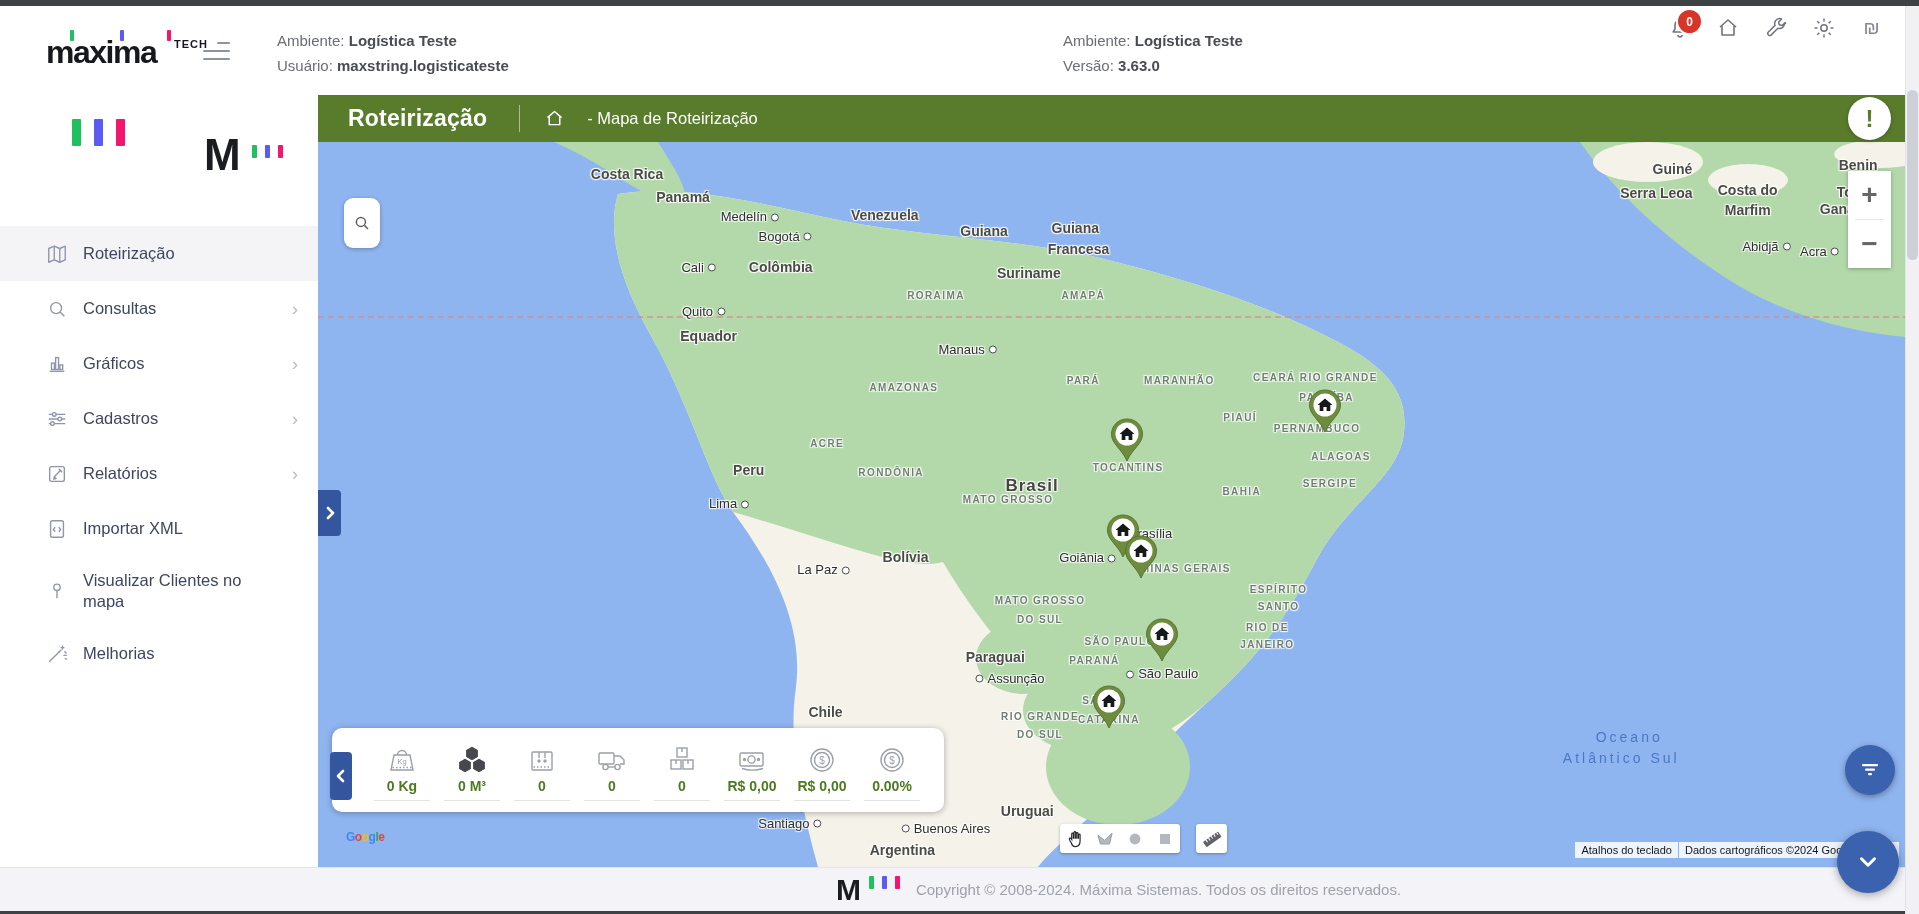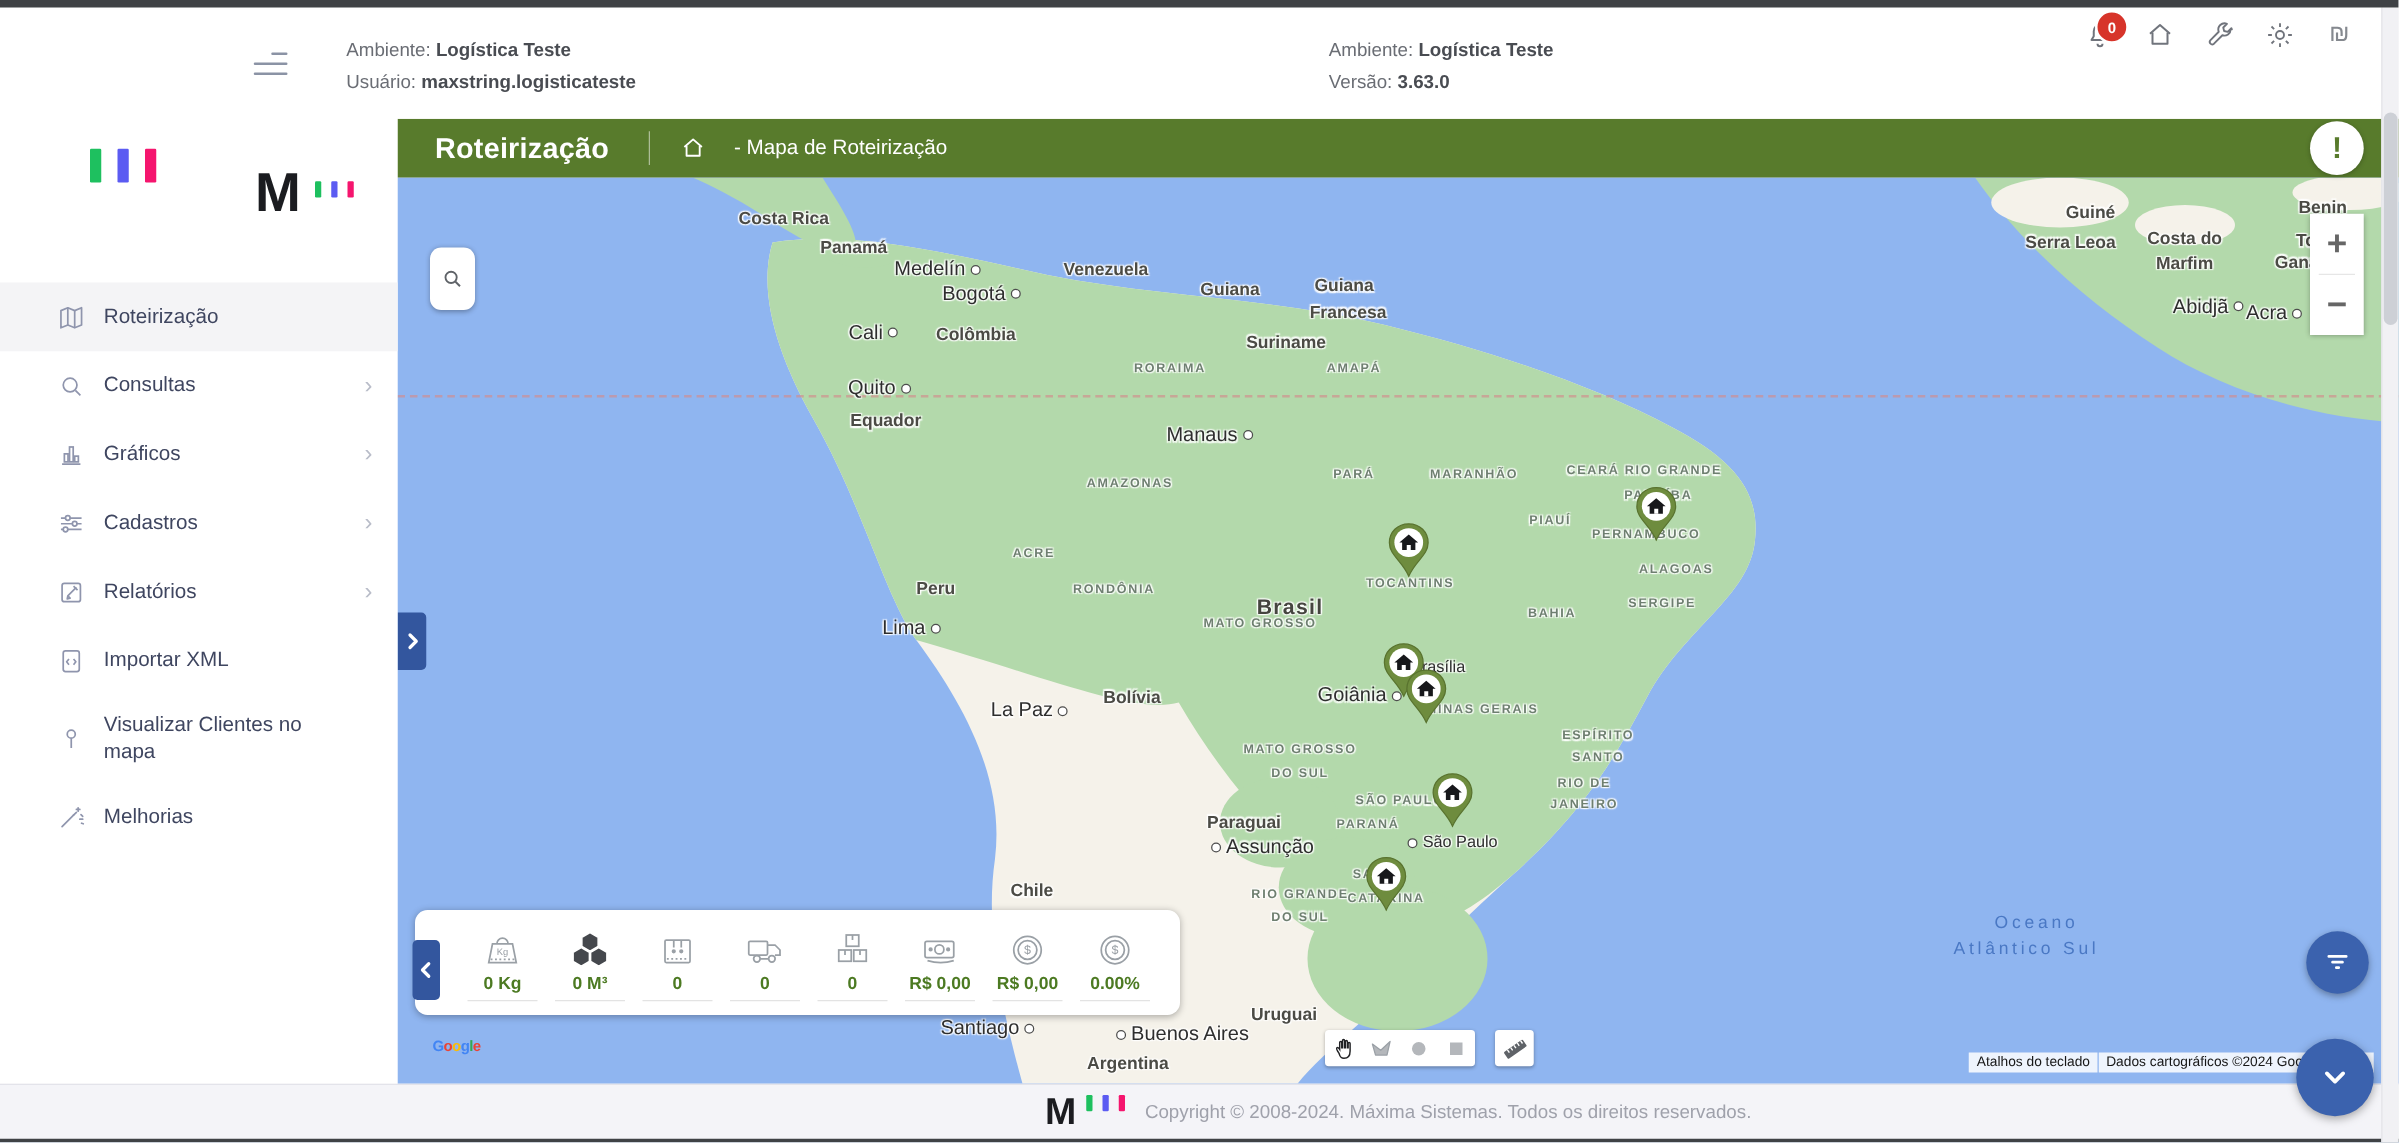--- a/index.html
+++ b/index.html
@@ -51,21 +51,21 @@
   .alert-btn{position:absolute;right:28px;top:2px;width:43px;height:43px;border-radius:50%;background:#fff;color:#587b2c;font-size:24px;font-weight:900;display:flex;align-items:center;justify-content:center;box-shadow:0 1px 4px rgba(0,0,0,.25);cursor:pointer;}
 
   
   .map{position:absolute;top:142px;left:318px;width:1601px;height:725px;background:#8fb5f0;overflow:hidden;}
   .terrain{position:absolute;inset:0;width:100%;height:100%;}
   .equator{position:absolute;left:0;right:0;top:24%;border-top:2px dashed rgba(210,140,140,.65);}
   .meridian{position:absolute;top:0;height:31%;left:99.4%;border-left:2px dashed rgba(210,140,140,.55);}
   .lbl{position:absolute;transform:translate(-50%,-50%);white-space:nowrap;text-shadow:1px 1px 1px rgba(255,255,255,.9),-1px -1px 1px rgba(255,255,255,.9),1px -1px 1px rgba(255,255,255,.9),-1px 1px 1px rgba(255,255,255,.9);}
   .lbl.country{font-size:14px;font-weight:bold;color:#4b4b45;}
   .lbl.country-lg{font-size:17px;font-weight:bold;color:#45453f;letter-spacing:1px;}
-  .lbl.city{font-size:16px;font-weight:500;color:#2e2e2e;}
+  .lbl.city{font-size:13px;font-weight:500;color:#2e2e2e;}
   .lbl.city-lg{font-size:13px;font-weight:500;color:#2e2e2e;}
   .lbl.state{font-size:10px;font-weight:bold;letter-spacing:1.4px;color:#6e7f70;}
   .lbl.ocean{font-size:14px;color:#4a78c4;letter-spacing:3px;text-shadow:none;}
   .citydot{display:inline-block;width:6px;height:6px;border-radius:50%;background:#fff;border:1.5px solid #4d4d4d;vertical-align:middle;margin:0 4px;}
   .marker{position:absolute;transform:translate(-50%,-100%);cursor:pointer;z-index:6;}
 
   .search-btn{position:absolute;left:26px;top:56px;width:36px;height:50px;background:#fff;border-radius:9px;box-shadow:0 1px 4px rgba(0,0,0,.3);display:flex;align-items:center;justify-content:center;cursor:pointer;z-index:7;}
   .expand-tab{position:absolute;left:0;top:348px;width:23px;height:46px;background:#33569e;border-radius:0 4px 4px 0;display:flex;align-items:center;justify-content:center;cursor:pointer;z-index:7;}
   .zoomctl{position:absolute;right:28px;top:29px;width:43px;height:97px;background:#fff;box-shadow:0 1px 4px rgba(0,0,0,.3);display:flex;flex-direction:column;align-items:center;z-index:7;}
   .zbtn{flex:1;width:100%;display:flex;align-items:center;justify-content:center;font-size:28px;font-weight:bold;color:#666;cursor:pointer;}
@@ -99,20 +99,27 @@
   .thumb{position:absolute;left:1px;right:1px;top:84px;height:170px;background:#cdd0d6;border-radius:6px;}
   svg{display:block;}
 </style>
 </head>
 <body>
 
 <div class="app">
   <div class="top-strip"></div>
 
   <header class="topbar">
+    <div class="brand">
+      <div class="brand-word">maxima</div>
+      <span class="tick t-green tk1"></span>
+      <span class="tick t-blue tk2"></span>
+      <span class="tick t-pink tk3"></span>
+      <div class="brand-tech">TECH</div>
+    </div>
     <div class="burger">
       <i class="s"></i>
         <i></i>
         <i></i>
     </div>
     <div class="info-block ib-left">
       <div><span>Ambiente:</span> <b>Logística Teste</b></div>
       <div><span>Usuário:</span> <b>maxstring.logisticateste</b></div>
     </div>
     <div class="info-block ib-right">

